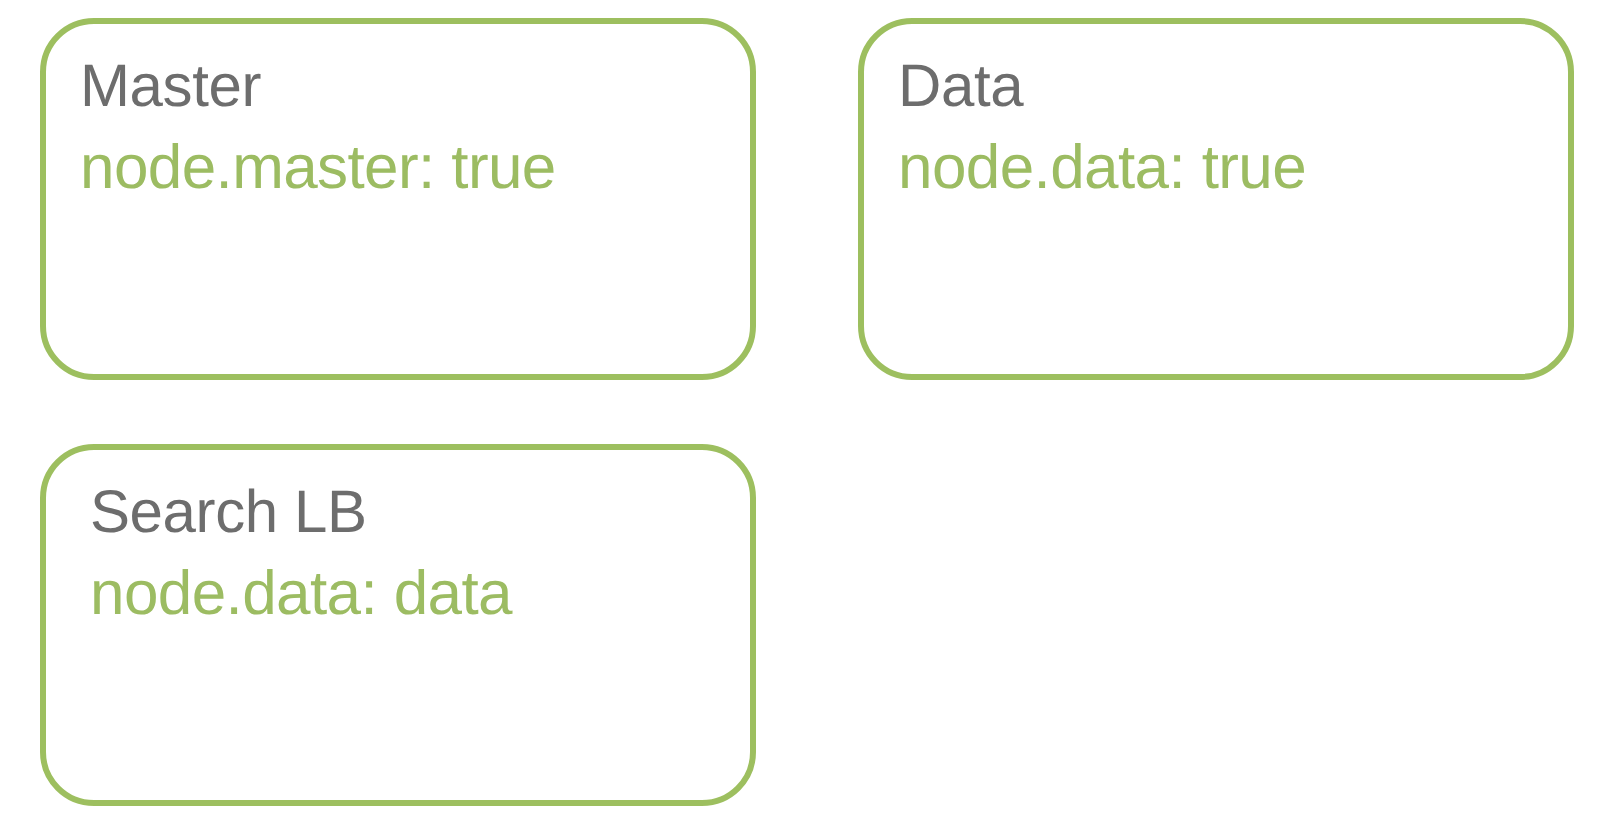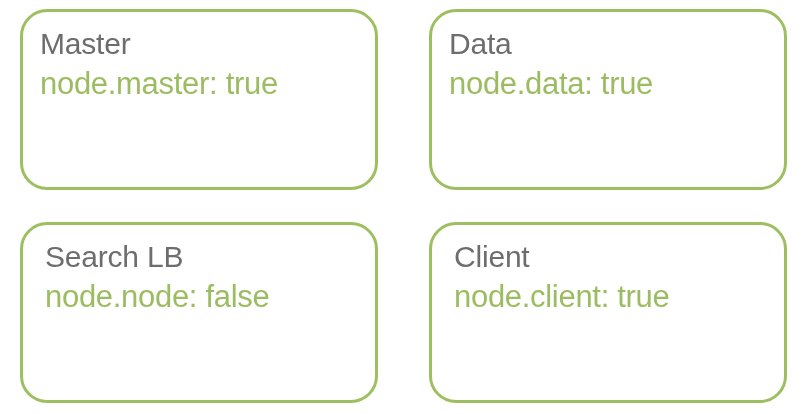--- a/index.html
+++ b/index.html
@@ -72,24 +72,18 @@
   <div class="node-card card-col-left card-row-top">
     <span class="card-title">Master</span>
     <span class="card-props">
       <span class="card-prop">node.master: true</span>
     </span>
   </div>
 
   <div class="node-card card-col-left card-row-bottom">
     <span class="card-title">Search LB</span>
     <span class="card-props">
-      <span class="card-prop">node.node: false</span>
+      <span class="card-prop">node.data: data</span>
     </span>
   </div>
 
-  <div class="node-card card-col-right card-row-bottom">
-    <span class="card-title">Client</span>
-    <span class="card-props">
-      <span class="card-prop">node.client: true</span>
-    </span>
-  </div>
 
 </div>
 
 </body></html>

